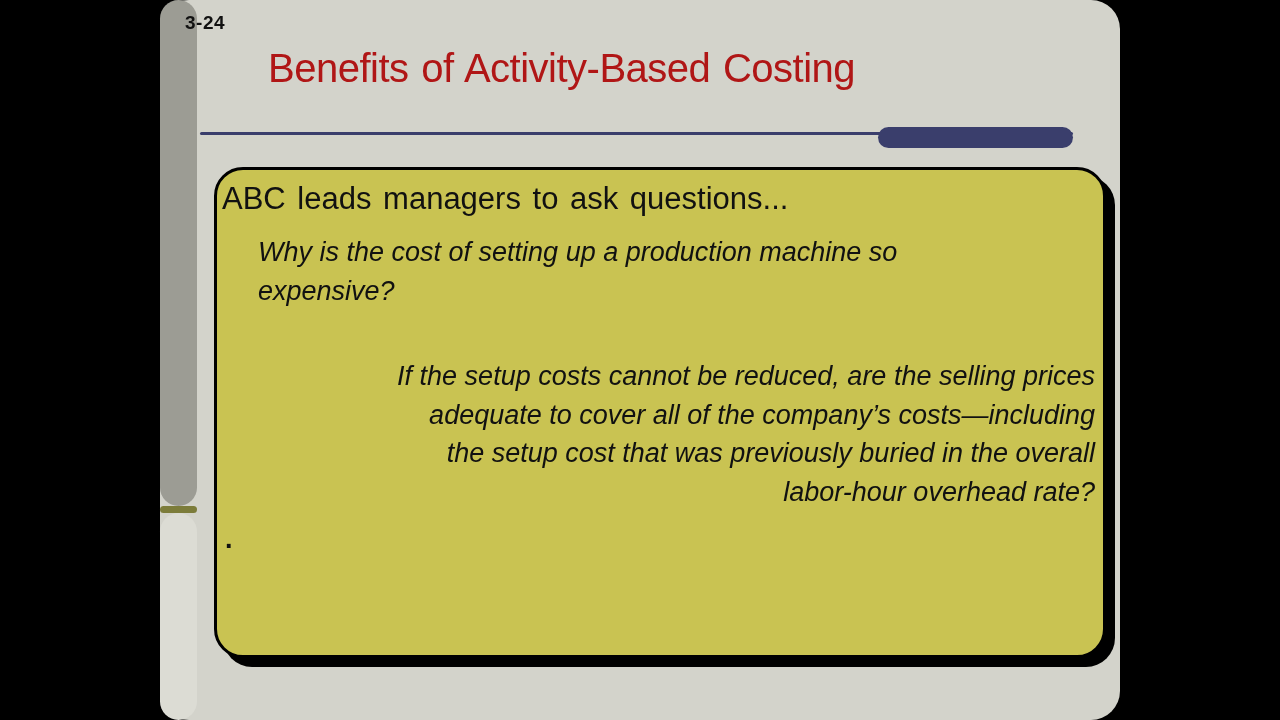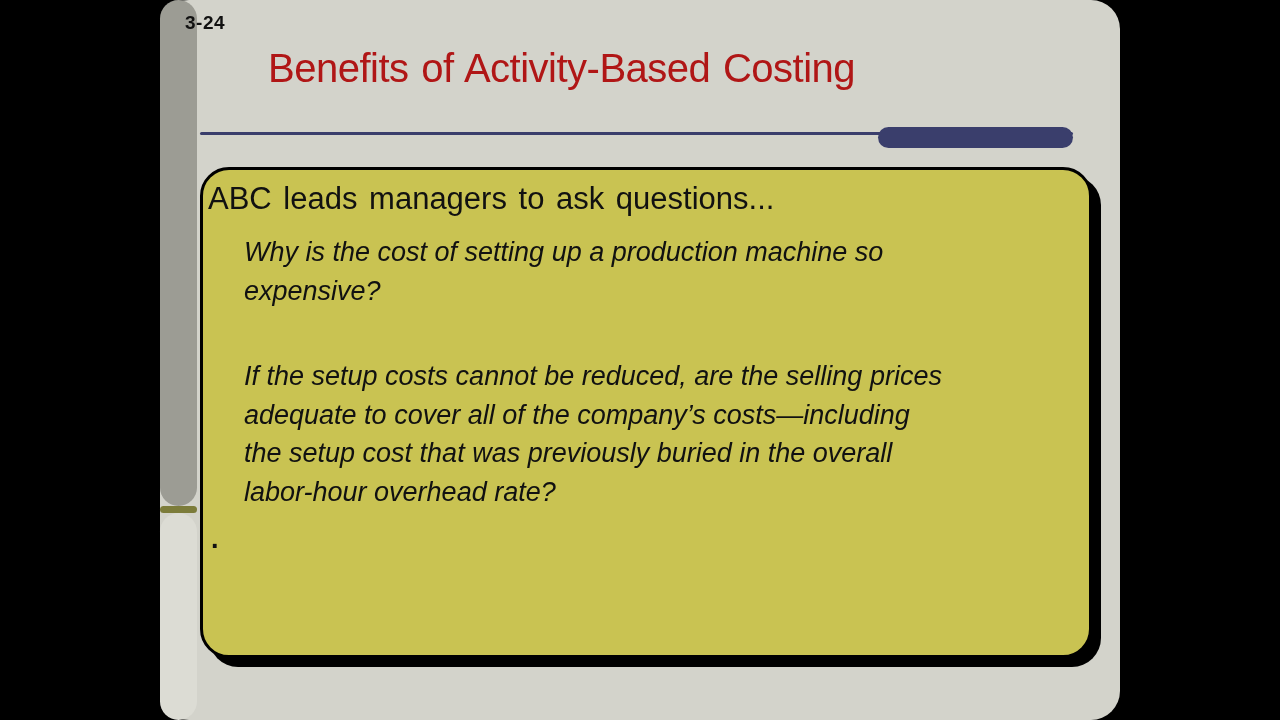--- a/index.html
+++ b/index.html
@@ -59,21 +59,21 @@
     background: var(--accent-navy);
   }
   .title-accent {
     position: absolute;
     left: 718px; top: 127px;
     width: 195px; height: 21px;
     background: var(--accent-navy);
   }
   .callout {
     position: absolute;
-    left: 40px; top: 167px;
+    left: 54px; top: 167px;
     width: 892px; height: 491px;
     background: var(--box-yellow);
     border: 3px solid var(--frame-black);
     box-shadow: 9px 9px 0 var(--frame-black);
     color: var(--text-black);
     overflow: hidden;
   }
   .callout-heading {
     padding: 8px 0 0 5px;
     font-size: 31px;
@@ -84,21 +84,21 @@
   .para {
     margin-left: 41px;
     margin-right: 8px;
     font-size: 27px;
     line-height: 38.5px;
     font-style: italic;
   }
   .para .line { white-space: nowrap; }
   .para-1 { margin-top: 13px; }
   .para-2 { margin-top: 47px; }
-  .para-3 { margin-top: 47px; }
+  .para-3 { margin-top: 47px; text-align: right; }
   .footer-dot {
     margin: 16px 0 0 8px;
     font-size: 27px;
     line-height: 24px;
     font-weight: bold;
   }
 </style>
 </head>
 <body>
 

